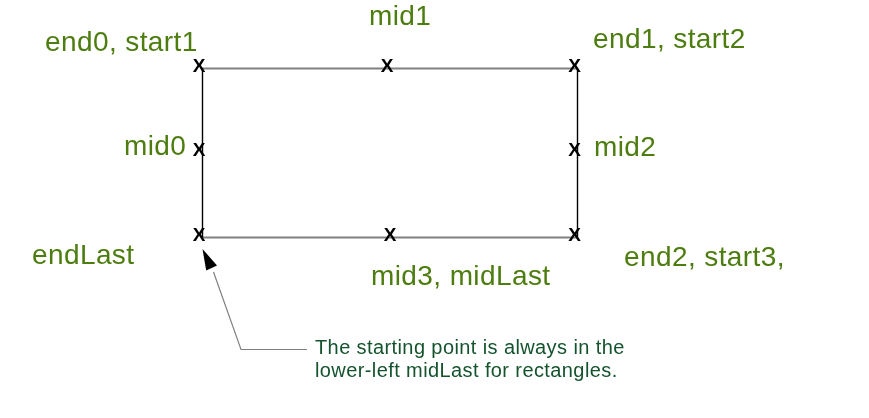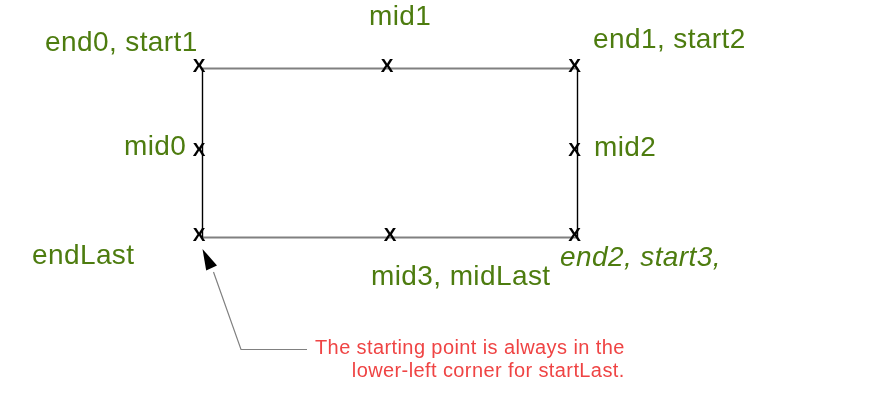--- a/index.html
+++ b/index.html
@@ -39,22 +39,21 @@
     letter-spacing: 0.4px;
     white-space: nowrap;
     color: #4d7c0f;
   }
   .caption {
     position: absolute;
     font-size: 20px;
     line-height: 23px;
     letter-spacing: 0.4px;
     white-space: nowrap;
-    color: #ef4444;
-    text-align: right;
+    color: #14532d;
   }
 </style>
 </head>
 <body>
 
 <div class="canvas">
 
   <svg class="lines-svg" viewBox="0 0 869 418" xmlns="http://www.w3.org/2000/svg">
     <line x1="202" y1="68.5" x2="578" y2="68.5" stroke-width="2.2" stroke="#808080"></line>
     <line x1="202" y1="237.5" x2="578" y2="237.5" stroke-width="2.2" stroke="#808080"></line>
@@ -78,22 +77,22 @@
   <div class="label" style="left:593px; top:27px;">end1, start2</div>
   <div class="label" style="left:124px; top:134px;">mid0</div>
   <div class="label" style="left:594px; top:135px;">mid2</div>
 
   <div class="label" style="left:32px; top:243px;">
     <div>endLast</div>
   </div>
 
   <div class="label" style="left:371px; top:264px;">mid3, midLast</div>
 
-  <div class="label" style="left:560px; top:245px;font-style:italic;">
+  <div class="label" style="left:624px; top:245px;">
     <div>end2, start3,</div>
   </div>
 
   <div class="caption" style="left:315px; top:336px;">
     <div>The starting point is always in the</div>
-    <div>lower-left corner for startLast.</div>
+    <div>lower-left midLast for rectangles.</div>
   </div>
 
 </div>
 
 </body></html>

